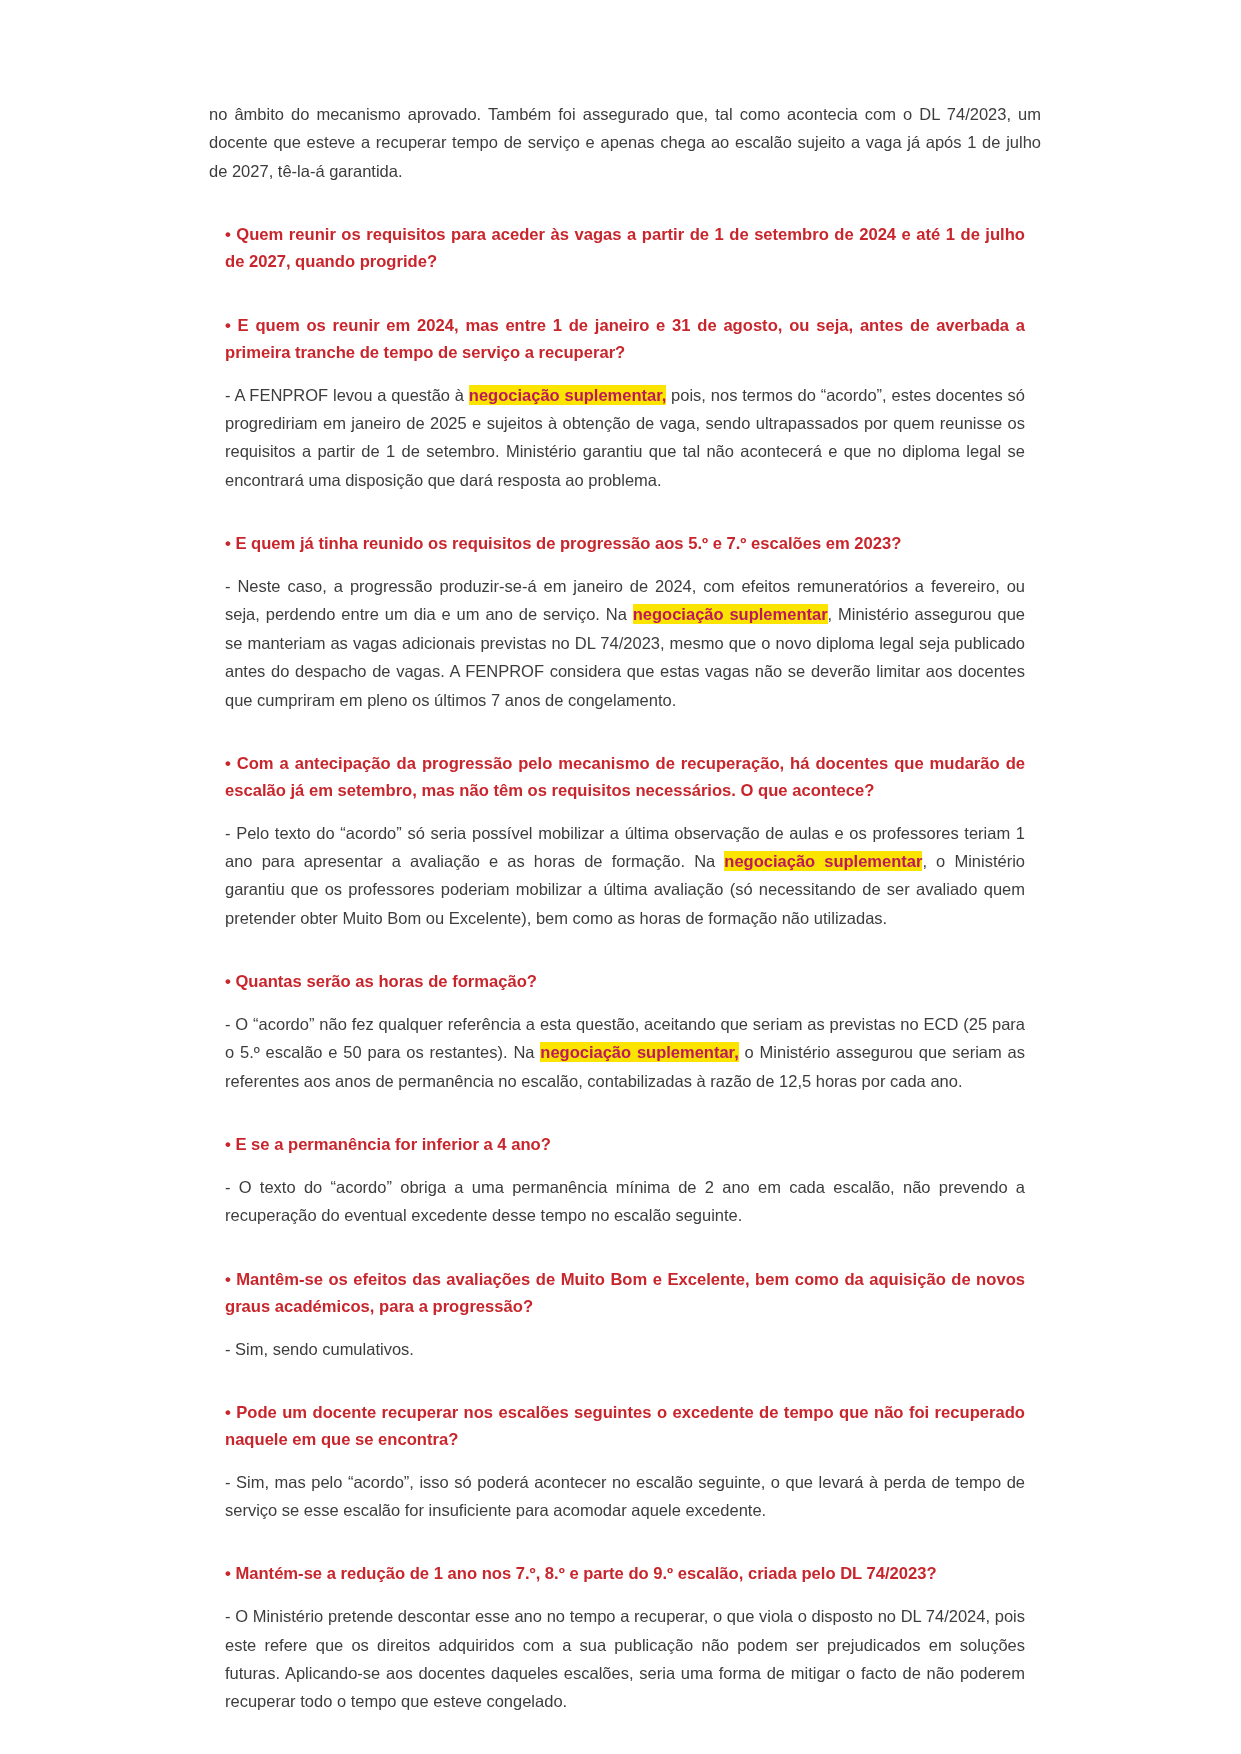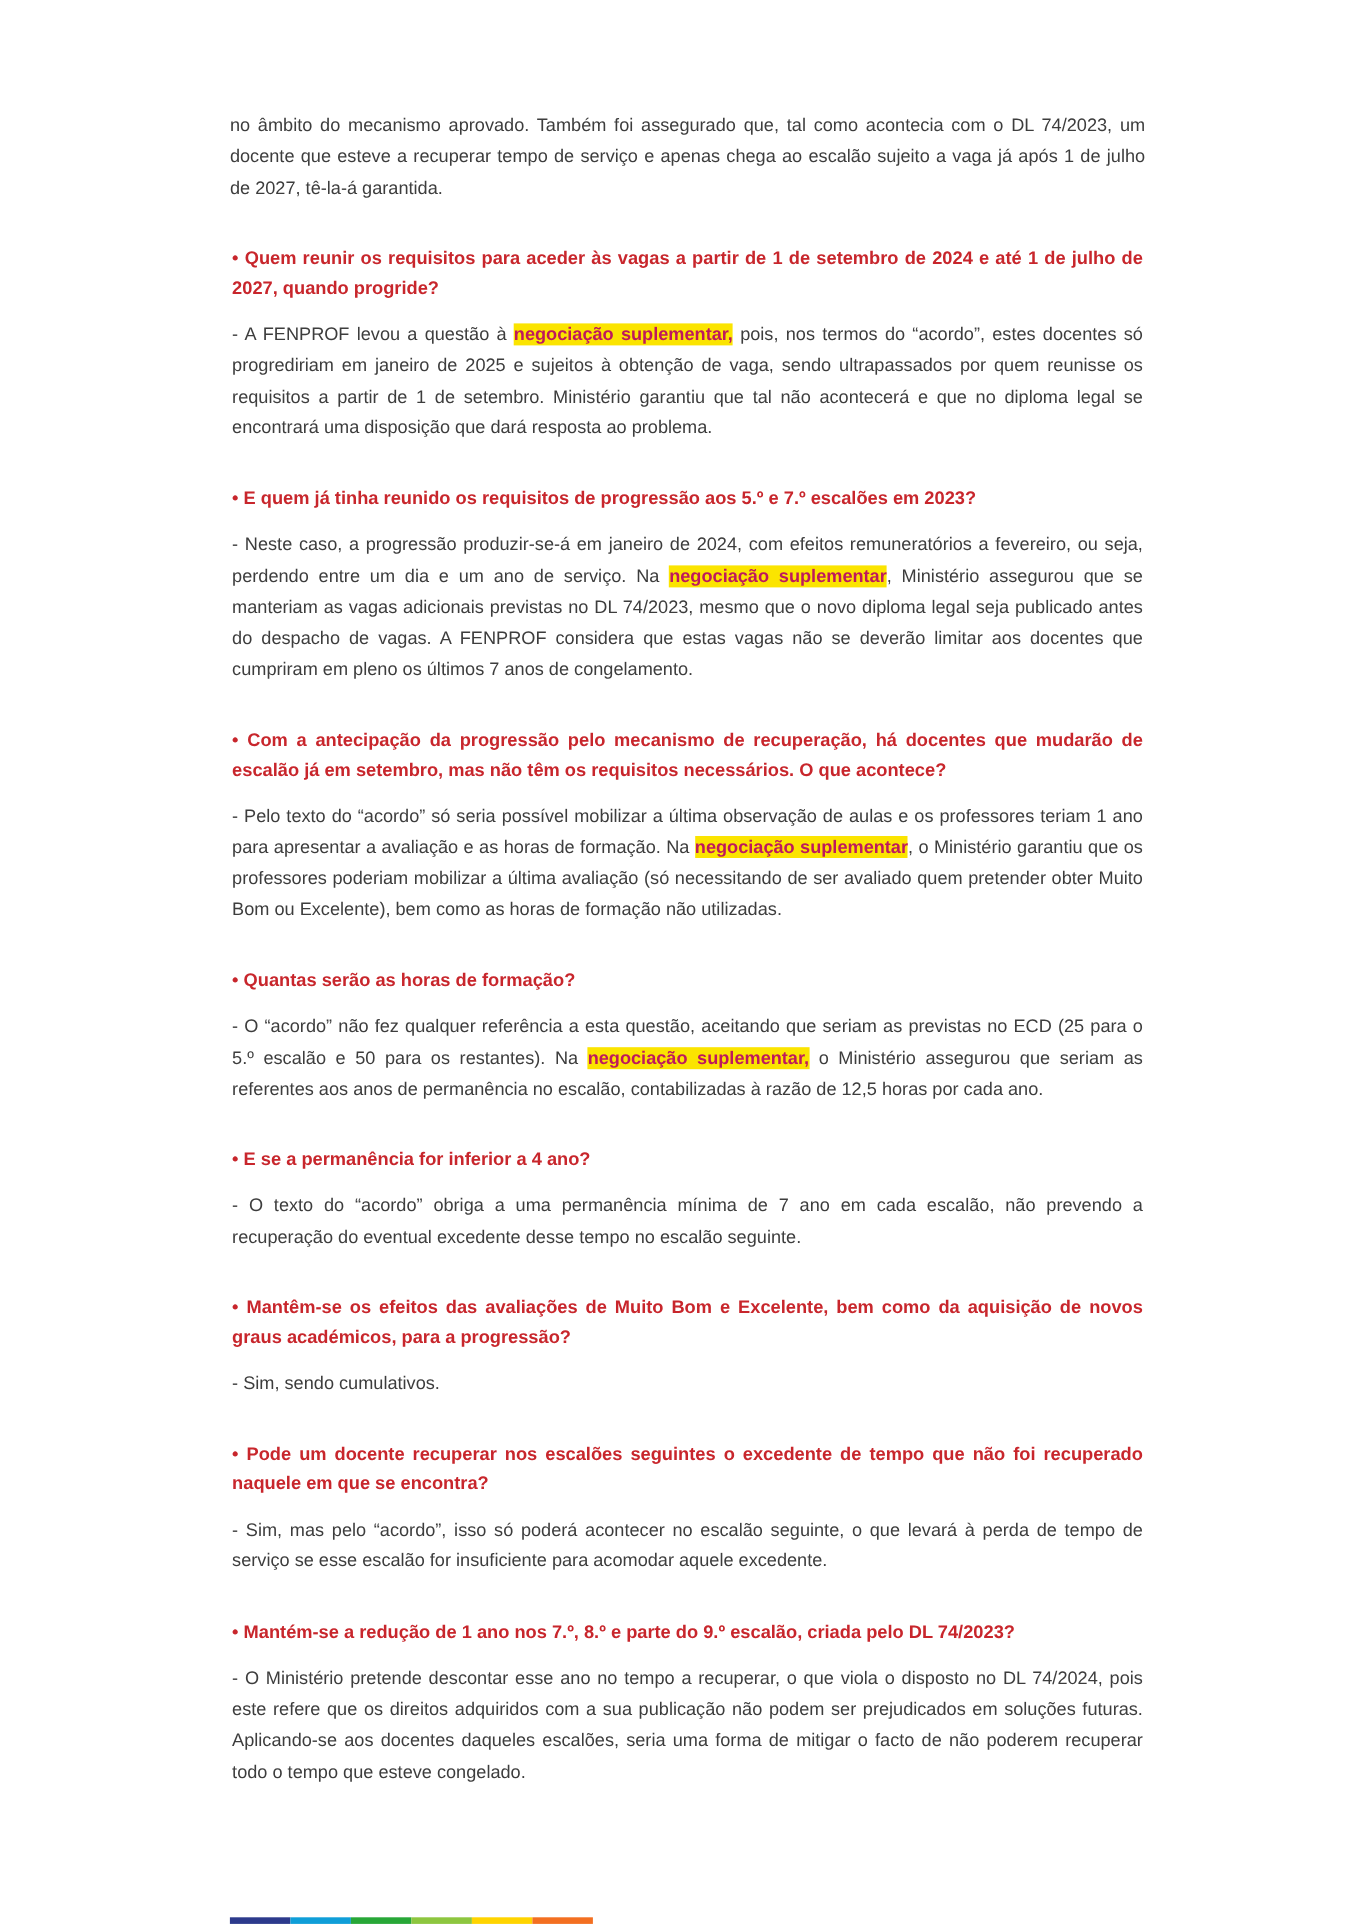--- a/index.html
+++ b/index.html
@@ -11,21 +11,21 @@
     margin: 0 auto;
     background: #ffffff;
     padding: 100px 103px 60px 112px;
     font-family: "Liberation Sans", "DejaVu Sans", sans-serif;
     font-size: 16.5px;
     line-height: 1.72;
     color: #3d3d3d;
     text-align: justify;
   }
   p.body-par { margin: 0; }
-  .qa-block { margin: 2px; }
+  .qa-block { margin: 16px; }
   h2.question {
     color: #c8262c;
     font-size: 16.6px;
     font-weight: 700;
     line-height: 1.62;
     margin: 37px 0 14px 0;
     text-align: justify;
   }
   p.answer { margin: 0; }
   .hl {
@@ -49,41 +49,42 @@
 <div class="page">
 
   <p class="body-par">no âmbito do mecanismo aprovado. Também foi assegurado que, tal como acontecia com o DL 74/2023, um docente que esteve a recuperar tempo de serviço e apenas chega ao escalão sujeito a vaga já após 1 de julho de 2027, tê-la-á garantida.</p>
 
   <div>
   <div class="qa-block">
     <h2 class="question">• Quem reunir os requisitos para aceder às vagas a partir de 1 de setembro de 2024 e até 1 de julho de 2027, quando progride?</h2>
   </div>
 
   <div class="qa-block">
+    <h2 class="question">• E quem os reunir em 2024, mas entre 1 de janeiro e 31 de agosto, ou seja, antes de averbada a primeira tranche de tempo de serviço a recuperar?</h2>
     <p class="answer"><span>- A FENPROF levou a questão à </span><span class="hl">negociação suplementar,</span><span> pois, nos termos do “acordo”, estes docentes só progrediriam em janeiro de 2025 e sujeitos à obtenção de vaga, sendo ultrapassados por quem reunisse os requisitos a partir de 1 de setembro. Ministério garantiu que tal não acontecerá e que no diploma legal se encontrará uma disposição que dará resposta ao problema.</span></p>
   </div>
 
   <div class="qa-block">
     <h2 class="question">• E quem já tinha reunido os requisitos de progressão aos 5.º e 7.º escalões em 2023?</h2>
     <p class="answer"><span>- Neste caso, a progressão produzir-se-á em janeiro de 2024, com efeitos remuneratórios a fevereiro, ou seja, perdendo entre um dia e um ano de serviço. Na </span><span class="hl">negociação suplementar</span><span>, Ministério assegurou que se manteriam as vagas adicionais previstas no DL 74/2023, mesmo que o novo diploma legal seja publicado antes do despacho de vagas. A FENPROF considera que estas vagas não se deverão limitar aos docentes que cumpriram em pleno os últimos 7 anos de congelamento.</span></p>
   </div>
 
   <div class="qa-block">
     <h2 class="question">• Com a antecipação da progressão pelo mecanismo de recuperação, há docentes que mudarão de escalão já em setembro, mas não têm os requisitos necessários. O que acontece?</h2>
     <p class="answer"><span>- Pelo texto do “acordo” só seria possível mobilizar a última observação de aulas e os professores teriam 1 ano para apresentar a avaliação e as horas de formação. Na </span><span class="hl">negociação suplementar</span><span>, o Ministério garantiu que os professores poderiam mobilizar a última avaliação (só necessitando de ser avaliado quem pretender obter Muito Bom ou Excelente), bem como as horas de formação não utilizadas.</span></p>
   </div>
 
   <div class="qa-block">
     <h2 class="question">• Quantas serão as horas de formação?</h2>
     <p class="answer"><span>- O “acordo” não fez qualquer referência a esta questão, aceitando que seriam as previstas no ECD (25 para o 5.º escalão e 50 para os restantes). Na </span><span class="hl">negociação suplementar,</span><span> o Ministério assegurou que seriam as referentes aos anos de permanência no escalão, contabilizadas à razão de 12,5 horas por cada ano.</span></p>
   </div>
 
   <div class="qa-block">
     <h2 class="question">• E se a permanência for inferior a 4 ano?</h2>
-    <p class="answer"><span>- O texto do “acordo” obriga a uma permanência mínima de 7 ano em cada escalão, não prevendo a recuperação do eventual excedente desse tempo no escalão seguinte.</span></p>
+    <p class="answer"><span>- O texto do “acordo” obriga a uma permanência mínima de 2 ano em cada escalão, não prevendo a recuperação do eventual excedente desse tempo no escalão seguinte.</span></p>
   </div>
 
   <div class="qa-block">
     <h2 class="question">• Mantêm-se os efeitos das avaliações de Muito Bom e Excelente, bem como da aquisição de novos graus académicos, para a progressão?</h2>
     <p class="answer"><span>- Sim, sendo cumulativos.</span></p>
   </div>
 
   <div class="qa-block">
     <h2 class="question">• Pode um docente recuperar nos escalões seguintes o excedente de tempo que não foi recuperado naquele em que se encontra?</h2>
     <p class="answer"><span>- Sim, mas pelo “acordo”, isso só poderá acontecer no escalão seguinte, o que levará à perda de tempo de serviço se esse escalão for insuficiente para acomodar aquele excedente.</span></p>

